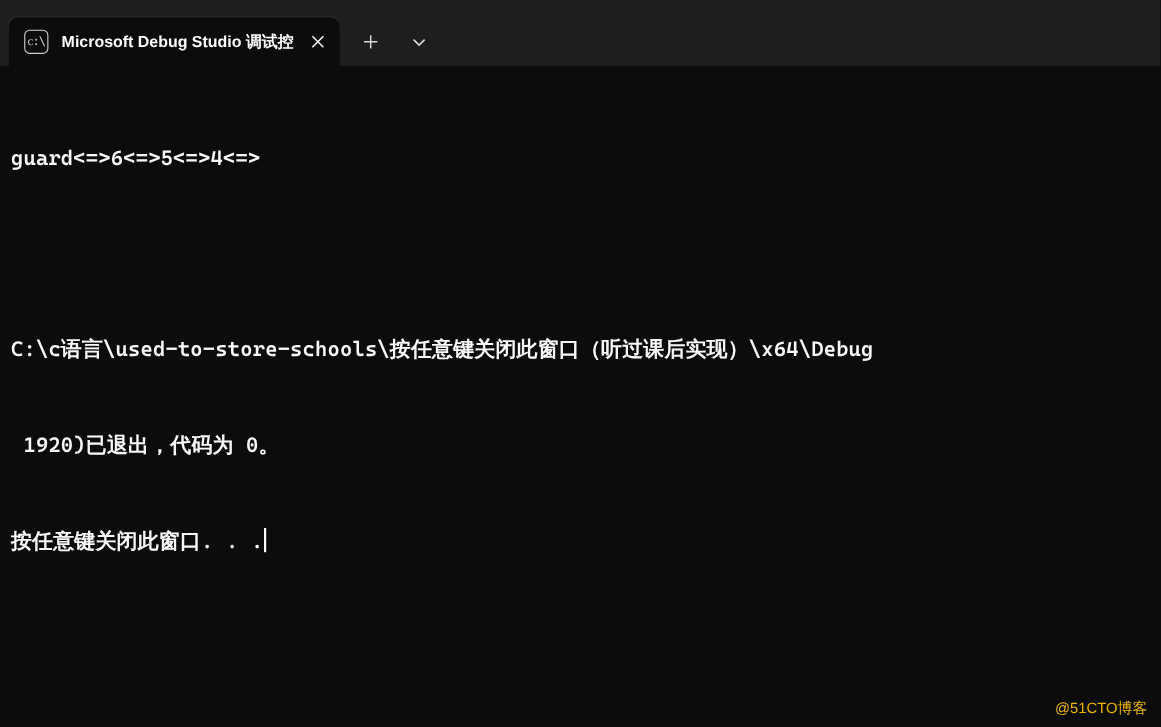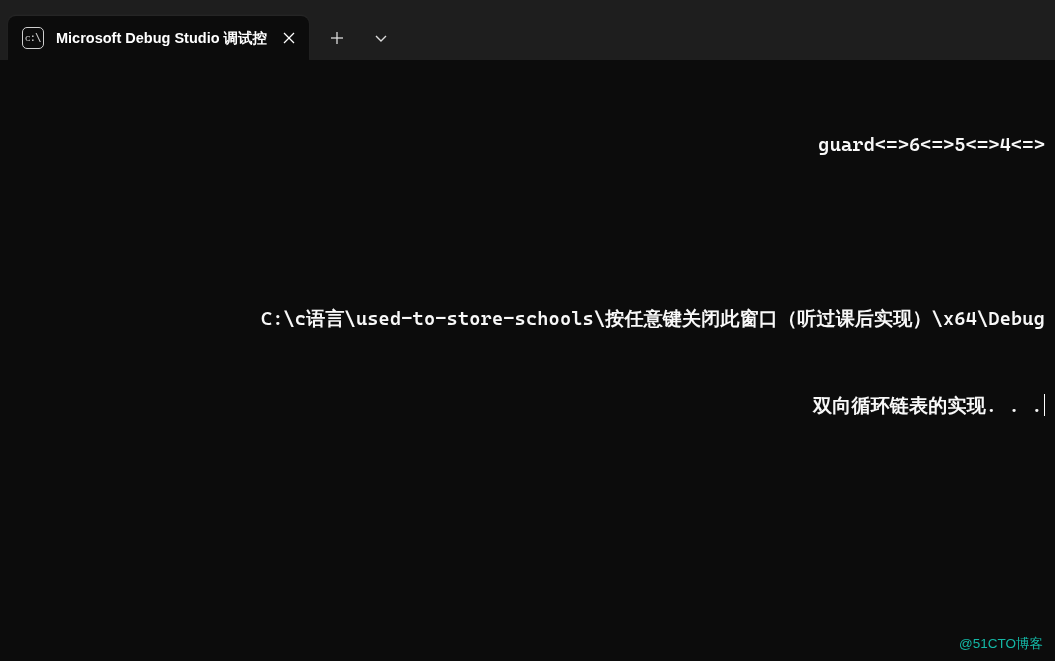--- a/index.html
+++ b/index.html
@@ -103,37 +103,36 @@
     .terminal {
       background: #0c0c0c;
       padding: 12px 10px 10px 10px;
       font-size: 19px;
       line-height: 29px;
       font-weight: 600;
       color: #f8f8f8;
       white-space: pre;
       font-family: "Cascadia Mono", Consolas, monospace;
       letter-spacing: 0.2px;
-      text-align: right;
     }
     .terminal .line { display: block; }
     .terminal .blank { height: 29px; }
     .cursor {
       display: inline-block;
       width: 1.5px;
       height: 22px;
       background: #ffffff;
       vertical-align: -4px;
       margin-left: 1px;
     }
     .watermark {
       position: absolute;
       right: 12px;
       bottom: 8px;
-      color: #14b8a6;
+      color: #eab308;
       font-family: "Segoe UI", sans-serif;
       font-size: 13.5px;
       font-weight: 400;
     }
     .titlebar-top {
       position: absolute;
       top: 0;
       left: 0;
       right: 0;
       height: 10px;
@@ -170,16 +169,17 @@
         </svg>
       </div>
     </div>
   </div>
 </div>
 
 <div class="terminal">
   <span class="line">guard&lt;=&gt;6&lt;=&gt;5&lt;=&gt;4&lt;=&gt;</span>
   <div class="blank"></div>
   <span class="line">C:\c语言\used-to-store-schools\按任意键关闭此窗口（听过课后实现）\x64\Debug</span>
-  <span class="line"><span>双向循环链表的实现. . .</span><span class="cursor"></span></span>
+  <span class="line"> 1920)已退出，代码为 0。</span>
+  <span class="line"><span>按任意键关闭此窗口. . .</span><span class="cursor"></span></span>
 </div>
 
 <div class="watermark">@51CTO博客</div>
 
 </body></html>

